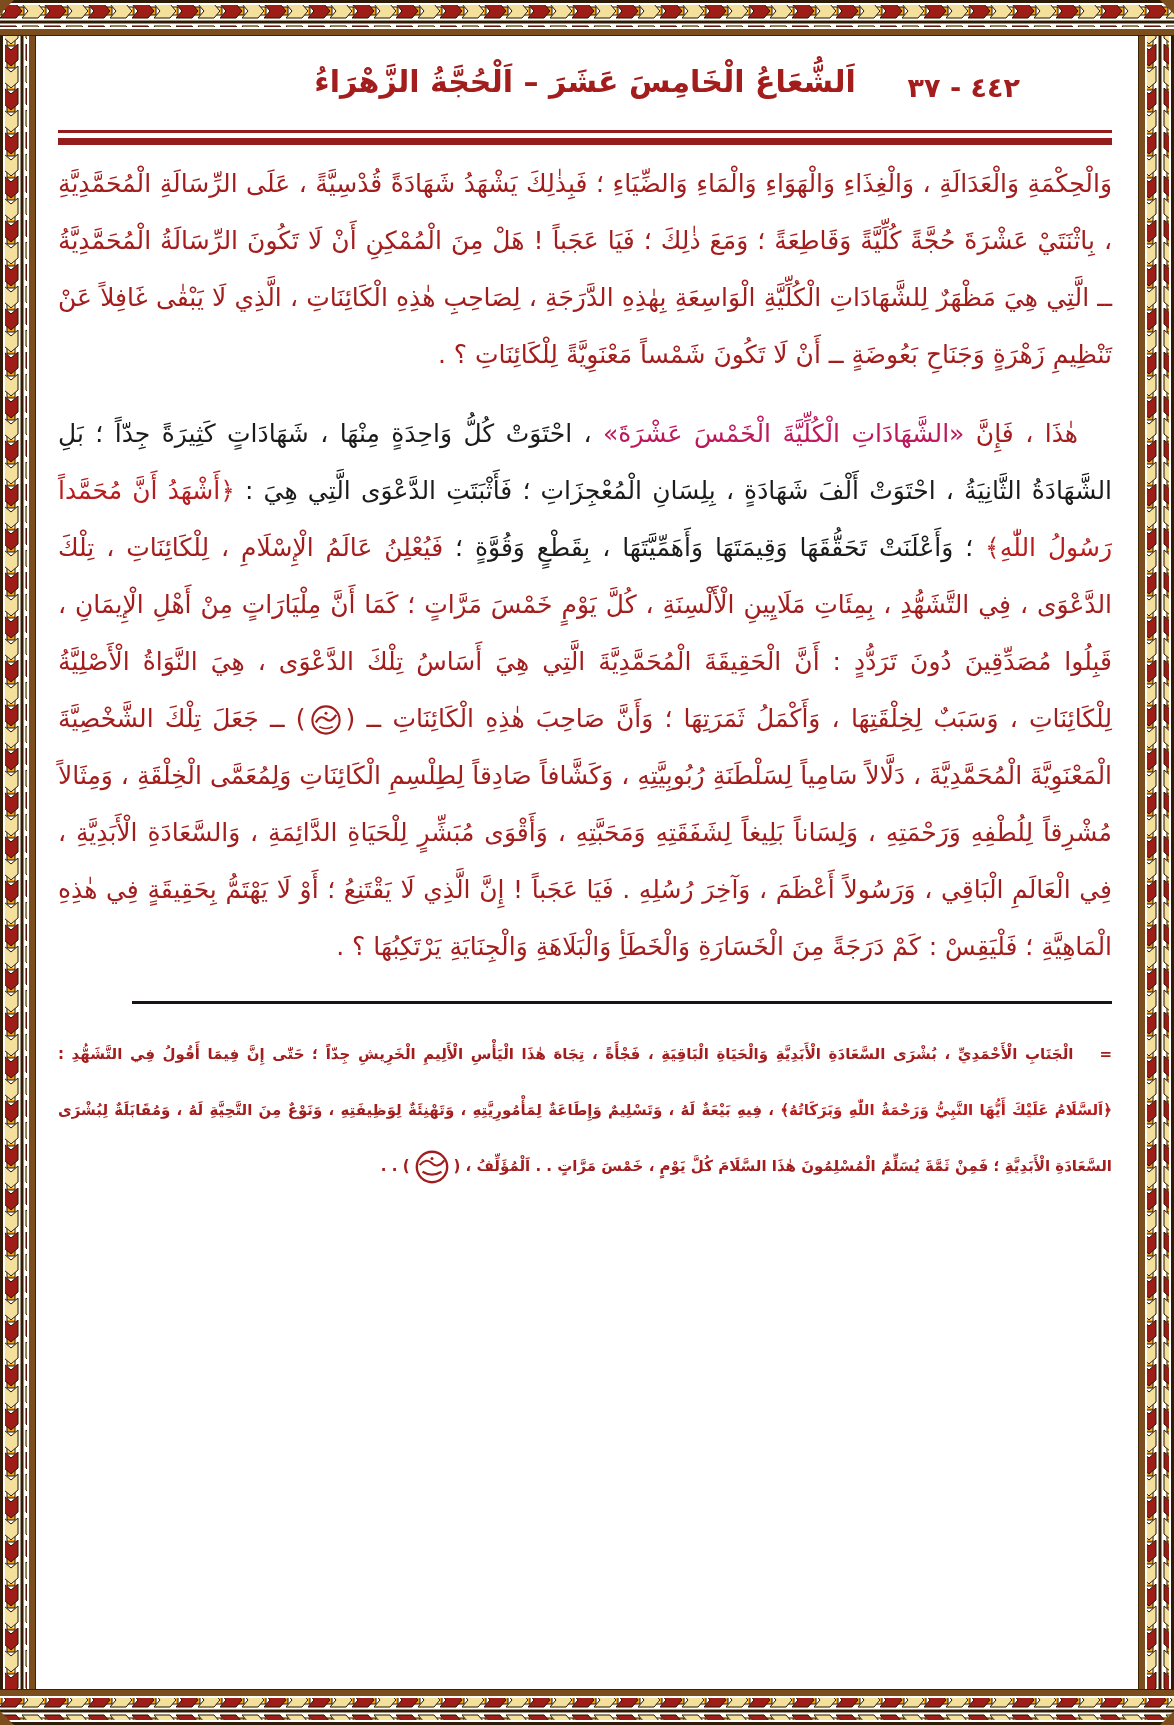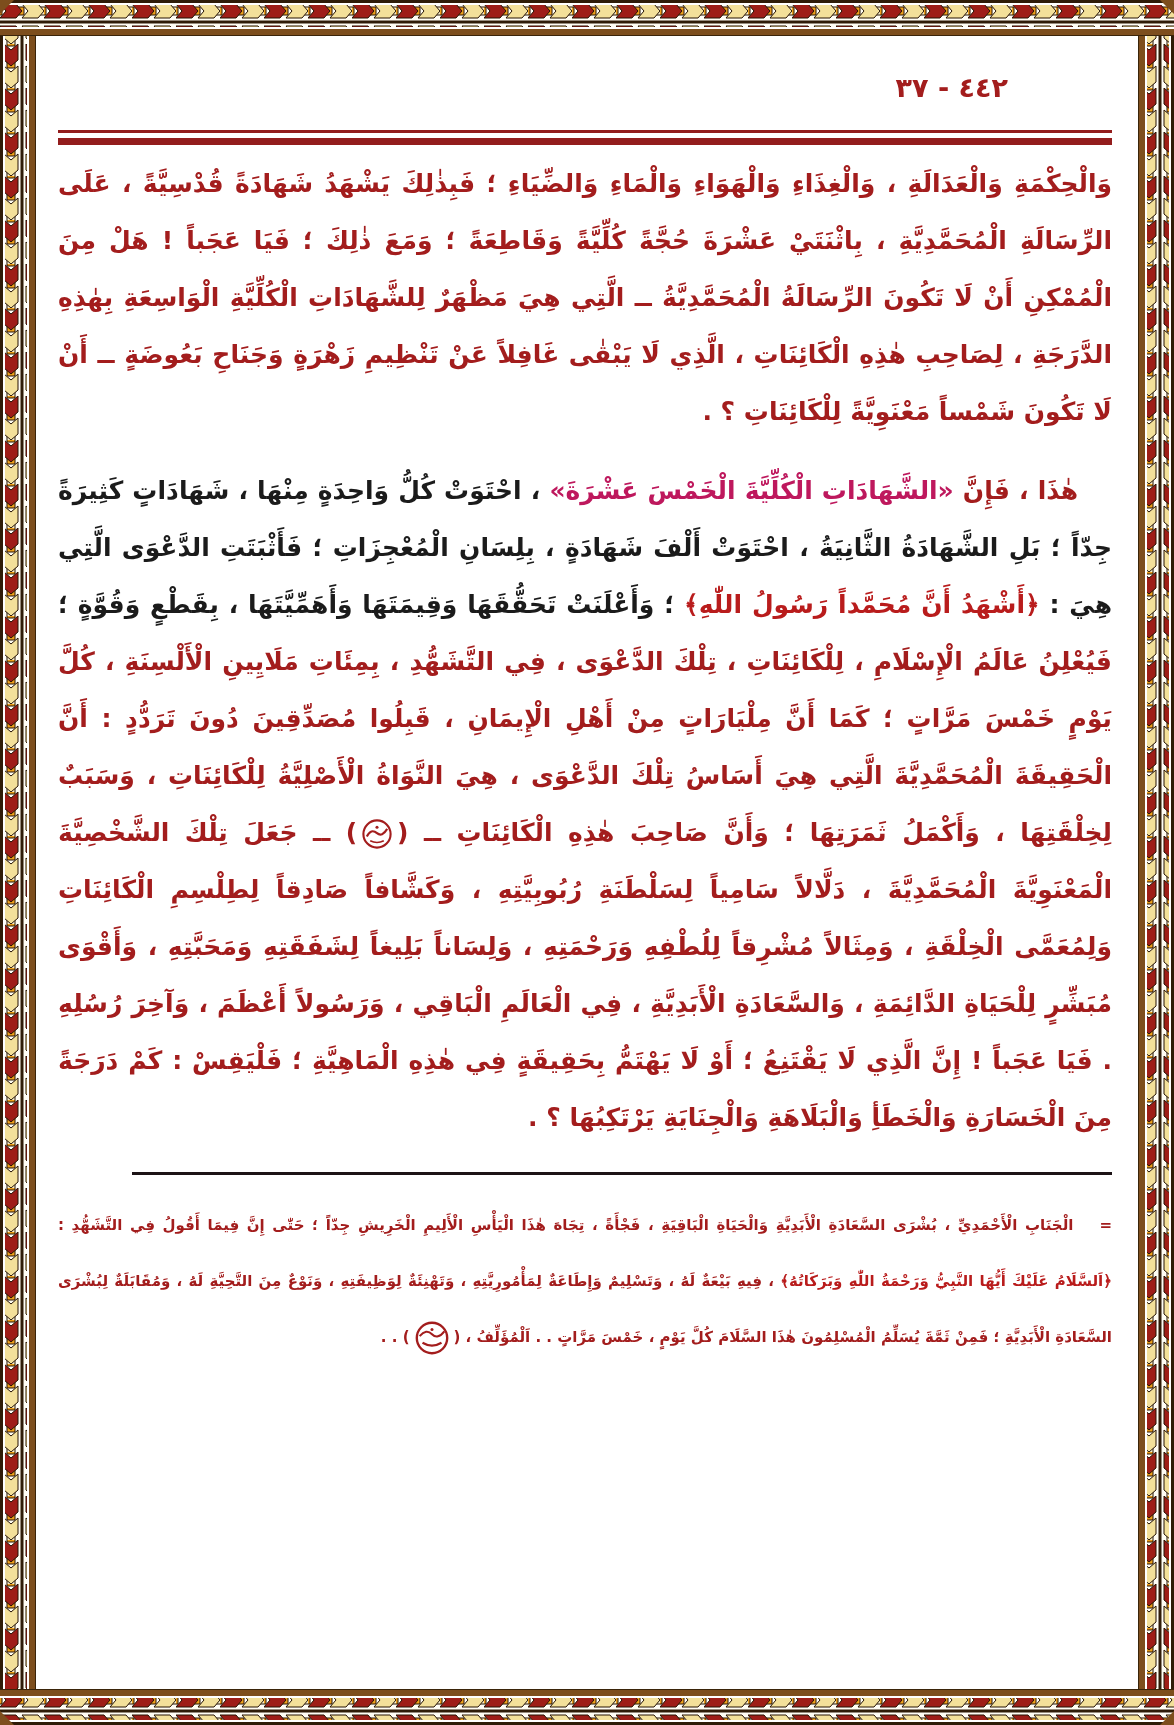--- a/index.html
+++ b/index.html
@@ -17,33 +17,33 @@
   .bright{top:0;right:0;}
   .content{
     position:absolute;
     top:36px;left:36px;right:36px;bottom:36px;
     padding:10px 26px 8px 22px;
     direction:rtl;
     color:#a31d1d;
   }
   .header{position:relative;height:74px;margin-top:4px;}
   .page-num{
-    position:absolute;right:104px;top:22px;
+    position:absolute;right:92px;top:22px;
     font-size:27px;font-weight:bold;color:#a31d1d;
     letter-spacing:2px;
   }
   .title{
     position:absolute;left:0;right:0;top:14px;
     text-align:center;
     font-size:30px;font-weight:bold;color:#a31d1d;
   }
   .rule-thin{height:3px;background:#931d1d;margin:6px 0 5px 0;}
   .rule-thick{height:7px;background:#931d1d;margin-bottom:10px;}
   .body-text{
-    font-size:25px;font-weight:bold;
+    font-size:25px;font-weight:normal;
     line-height:57px;
     text-align:justify;
   }
   .body-text p{margin:0 0 0 0;}
   .body-text p.p2{margin-top:22px;text-indent:34px;}
   .red{color:#a31d1d;}
   .black{color:#1b1b1b;}
   .quote-bold{color:#be185d;}
   .ayah{color:#b91c1c;}
   .seal{display:inline-block;vertical-align:middle;margin:0 3px;}
@@ -125,20 +125,21 @@
     <rect y="9" width="1174" height="22" fill="url(#chainH)"></rect>
     <rect y="31" width="1174" height="2" fill="#ffffff"></rect>
     <rect y="33" width="1174" height="3" fill="#2f1c08"></rect>
     <polygon points="0,36 14,36 0,22" fill="#7d4e1d"></polygon>
     <polygon points="1174,36 1160,36 1174,22" fill="#7d4e1d"></polygon>
   </svg>
 
   <div class="content">
 
     <div class="header">
+      <div class="title">اَلشُّعَاعُ الْخَامِسَ عَشَرَ – اَلْحُجَّةُ الزَّهْرَاءُ</div>
       <div class="page-num">٤٤٢ - ٣٧</div>
     </div>
 
     <div class="rule-thin"></div>
     <div class="rule-thick"></div>
 
     <div class="body-text">
       <p class="p1"><span class="red">وَالْحِكْمَةِ وَالْعَدَالَةِ ، وَالْغِذَاءِ وَالْهَوَاءِ وَالْمَاءِ وَالضِّيَاءِ ؛ فَبِذٰلِكَ يَشْهَدُ شَهَادَةً قُدْسِيَّةً ، عَلَى الرِّسَالَةِ الْمُحَمَّدِيَّةِ ، بِاثْنَتَيْ عَشْرَةَ حُجَّةً كُلِّيَّةً وَقَاطِعَةً ؛ وَمَعَ ذٰلِكَ ؛ فَيَا عَجَباً ! هَلْ مِنَ الْمُمْكِنِ أَنْ لَا تَكُونَ الرِّسَالَةُ الْمُحَمَّدِيَّةُ ــ الَّتِي هِيَ مَظْهَرٌ لِلشَّهَادَاتِ الْكُلِّيَّةِ الْوَاسِعَةِ بِهٰذِهِ الدَّرَجَةِ ، لِصَاحِبِ هٰذِهِ الْكَائِنَاتِ ، الَّذِي لَا يَبْقٰى غَافِلاً عَنْ تَنْظِيمِ زَهْرَةٍ وَجَنَاحِ بَعُوضَةٍ ــ أَنْ لَا تَكُونَ شَمْساً مَعْنَوِيَّةً لِلْكَائِنَاتِ ؟ .</span></p>
 
       <p class="p2"><span class="red">هٰذَا ، فَإِنَّ </span><span class="quote-bold">«الشَّهَادَاتِ الْكُلِّيَّةَ الْخَمْسَ عَشْرَةَ»</span><span class="black"> ، احْتَوَتْ كُلُّ وَاحِدَةٍ مِنْهَا ، شَهَادَاتٍ كَثِيرَةً جِدّاً ؛ بَلِ الشَّهَادَةُ الثَّانِيَةُ ، احْتَوَتْ أَلْفَ شَهَادَةٍ ، بِلِسَانِ الْمُعْجِزَاتِ ؛ فَأَثْبَتَتِ الدَّعْوَى الَّتِي هِيَ : </span><span class="ayah">﴿أَشْهَدُ أَنَّ مُحَمَّداً رَسُولُ اللّٰهِ﴾</span><span class="black"> ؛ وَأَعْلَنَتْ تَحَقُّقَهَا وَقِيمَتَهَا وَأَهَمِّيَّتَهَا ، بِقَطْعٍ وَقُوَّةٍ ؛ </span><span class="red">فَيُعْلِنُ عَالَمُ الْإِسْلَامِ ، لِلْكَائِنَاتِ ، تِلْكَ الدَّعْوَى ، فِي التَّشَهُّدِ ، بِمِئَاتِ مَلَايِينِ الْأَلْسِنَةِ ، كُلَّ يَوْمٍ خَمْسَ مَرَّاتٍ ؛ كَمَا أَنَّ مِلْيَارَاتٍ مِنْ أَهْلِ الْإِيمَانِ ، قَبِلُوا مُصَدِّقِينَ دُونَ تَرَدُّدٍ : أَنَّ الْحَقِيقَةَ الْمُحَمَّدِيَّةَ الَّتِي هِيَ أَسَاسُ تِلْكَ الدَّعْوَى ، هِيَ النَّوَاةُ الْأَصْلِيَّةُ لِلْكَائِنَاتِ ، وَسَبَبٌ لِخِلْقَتِهَا ، وَأَكْمَلُ ثَمَرَتِهَا ؛ وَأَنَّ صَاحِبَ هٰذِهِ الْكَائِنَاتِ ــ (</span><svg class="seal" width="34" height="34" viewBox="0 0 40 40">

